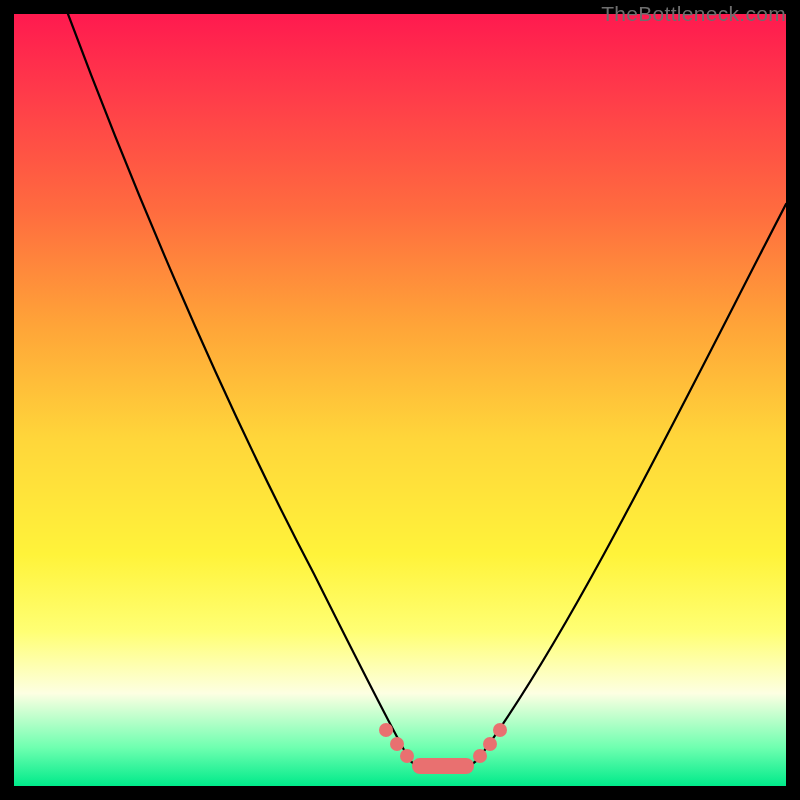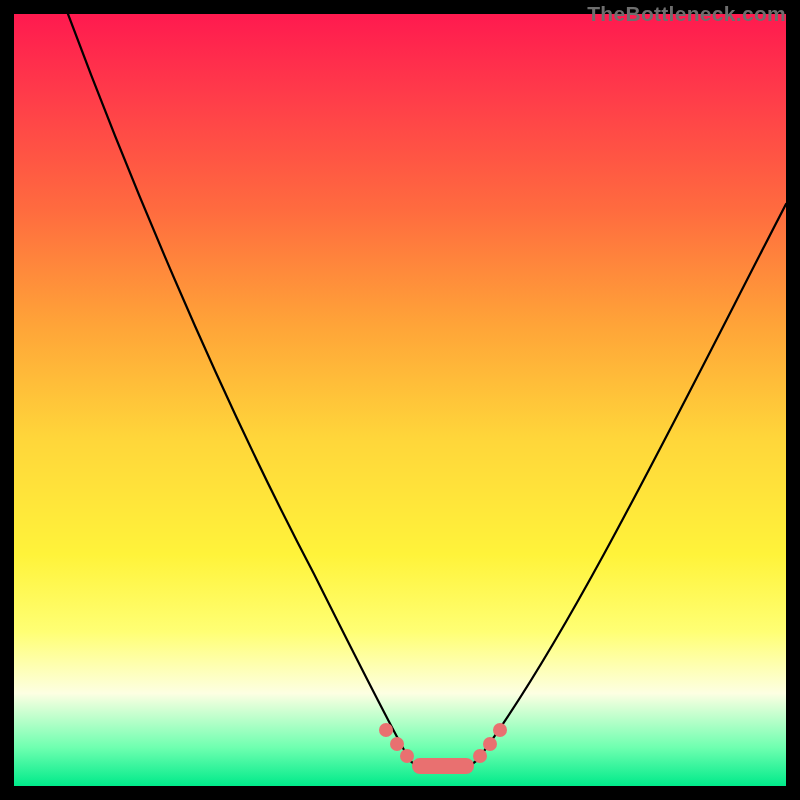--- a/index.html
+++ b/index.html
@@ -28,21 +28,21 @@
       #fdffe2 88%,
       #6fffb0 95%,
       #00ea8a 100%);
   }
   .watermark {
     position: absolute;
     top: 2px;
     right: 14px;
     color: #6e6e6e;
     font-size: 21px;
-    font-weight: 700;
+    font-weight: 400;
     letter-spacing: 0.3px;
     z-index: 20;
   }
   svg.curves {
     position: absolute;
     left: 0;
     top: 0;
     width: 772px;
     height: 772px;
     z-index: 5;

